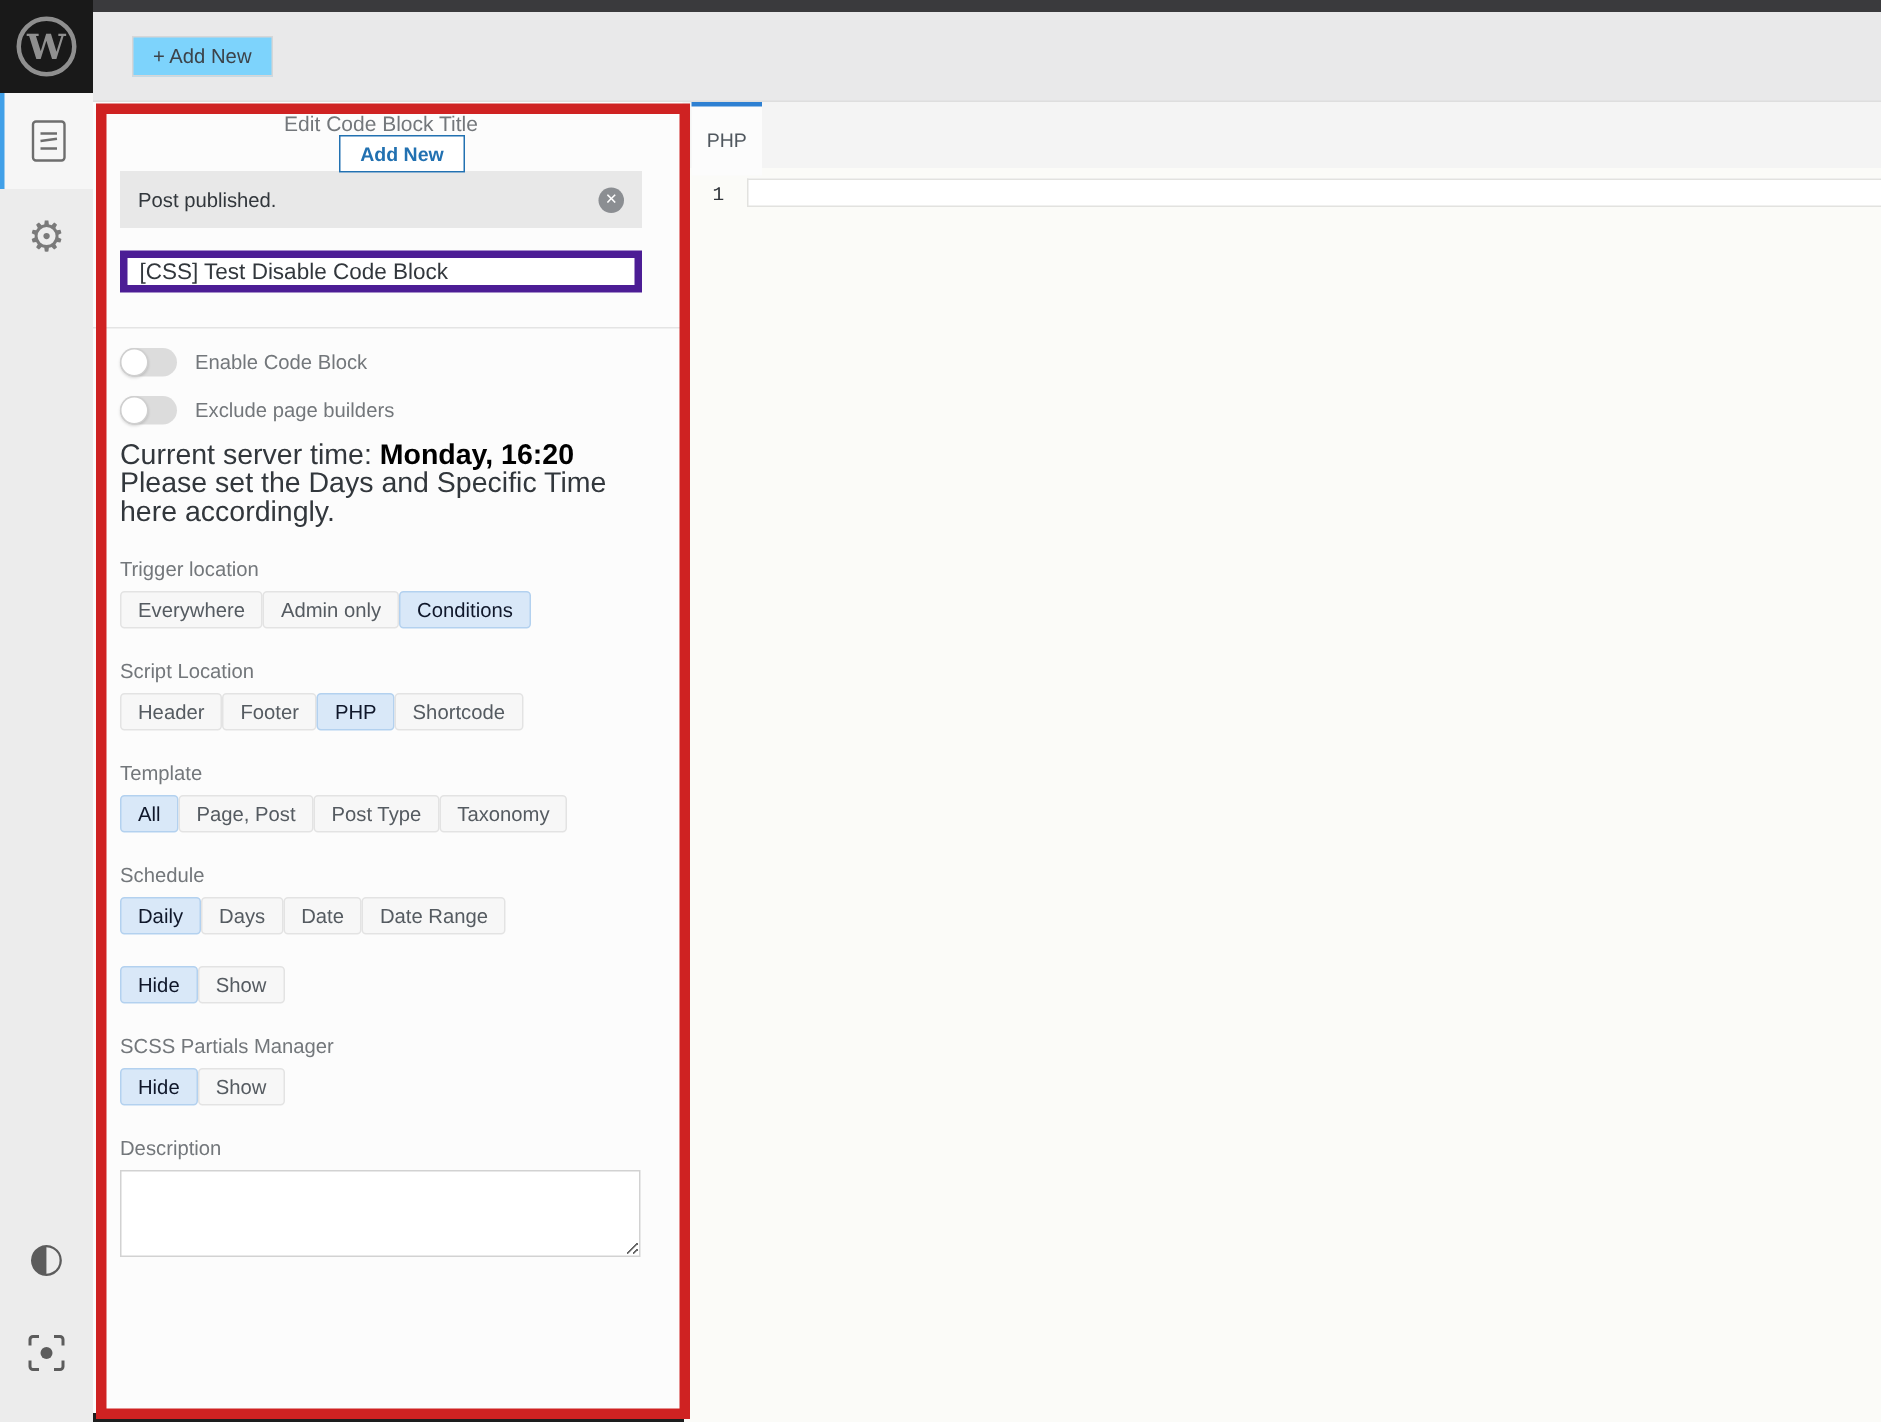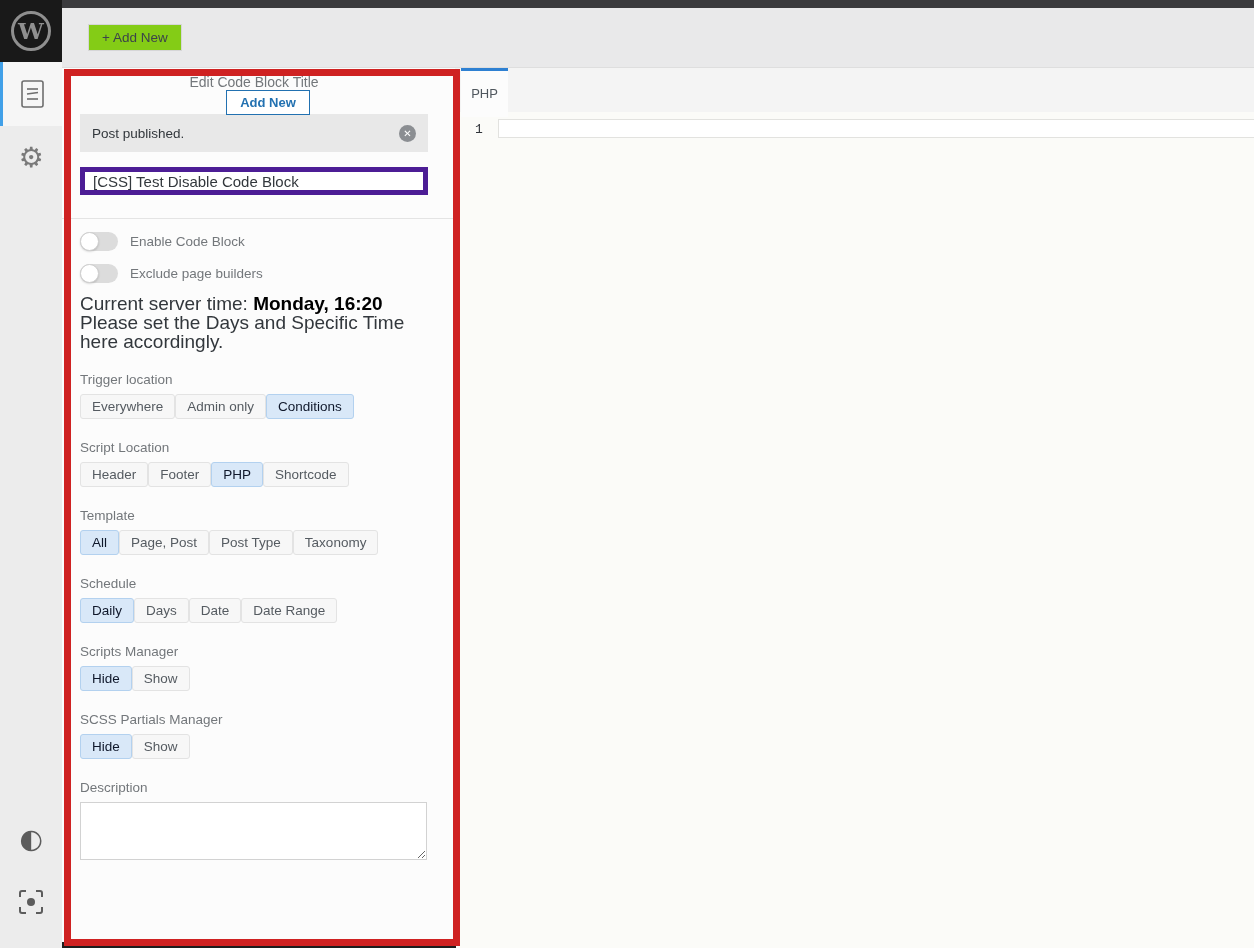--- a/index.html
+++ b/index.html
@@ -15,21 +15,21 @@
   .sidebar { position:absolute; left:0; top:0; width:62px; height:948px; background:#ececec; }
   .wp-block { width:62px; height:62px; background:#191919; display:flex; align-items:center; justify-content:center; cursor:pointer; }
   .side-item { width:62px; height:64px; display:flex; align-items:center; justify-content:center; color:#767676; cursor:pointer; }
   .side-item.active { background:#f6f6f6; border-left:3px solid #41a0e8; }
   .gear-glyph { font-size:28px; line-height:1; color:#7a7a7a; font-family:"DejaVu Sans", sans-serif; }
   .side-bottom { position:absolute; left:0; bottom:14px; width:62px; }
   .contrast-glyph { font-size:27px; line-height:1; color:#5c5c5c; font-family:"DejaVu Sans", sans-serif; }
 
   
   .topbar { position:absolute; left:62px; top:8px; width:1192px; height:60px; background:#e9e9ea; border-bottom:1px solid #dedede; display:flex; align-items:center; }
-  .add-new-top { margin-left:26px; background:#84cc16; border:1px solid #d6d6d7; color:#3c434a; font-size:13.5px; padding:5px 13px; font-family:inherit; cursor:pointer; }
+  .add-new-top { margin-left:26px; background:#7dd3fc; border:1px solid #d6d6d7; color:#3c434a; font-size:13.5px; padding:5px 13px; font-family:inherit; cursor:pointer; }
 
   
   .panel { position:absolute; left:62px; top:68px; width:394px; height:874px; background:#fcfcfc; padding:0 28px 0 18px; }
   .panel-header { margin-top:6px; display:flex; align-items:center; height:27px;flex-direction:column; }
   .panel-title { color:#73777b; font-size:14px; }
   .btn-add-new { margin-left:28px; background:#fff; border:1px solid #2271b1; color:#2271b1; font-weight:bold; font-size:13px; padding:4px 13px; font-family:inherit; cursor:pointer; }
   .notice { margin-top:13px; height:38px; background:#e8e8e8; display:flex; align-items:center; padding:0 12px; color:#32373c; font-size:13.5px; }
   .dismiss { margin-left:auto; width:17px; height:17px; border-radius:50%; background:#8b8e92; color:#fff; font-size:10px; line-height:17px; text-align:center; cursor:pointer; }
   .title-input { margin-top:15px; width:100%; height:28px; border:5px solid #4c1d95; background:#fff; color:#32373c; font-size:15px; padding:0 8px; font-family:inherit; }
   .divider { margin:23px -28px 0 -18px; border-top:1px solid #e4e4e4; }
@@ -176,21 +176,20 @@
       <div class="pills">
         <button class="pill selected">Daily</button>
         <button class="pill">Days</button>
         <button class="pill">Date</button>
         <button class="pill">Date Range</button>
       </div>
     </div>
 
 
     <div class="section">
-      <div class="section-label">Scripts Manager</div>
       <div class="pills">
         <button class="pill selected">Hide</button>
         <button class="pill">Show</button>
       </div>
     </div>
 
     <div class="section">
       <div class="section-label">SCSS Partials Manager</div>
       <div class="pills">
         <button class="pill selected">Hide</button>

